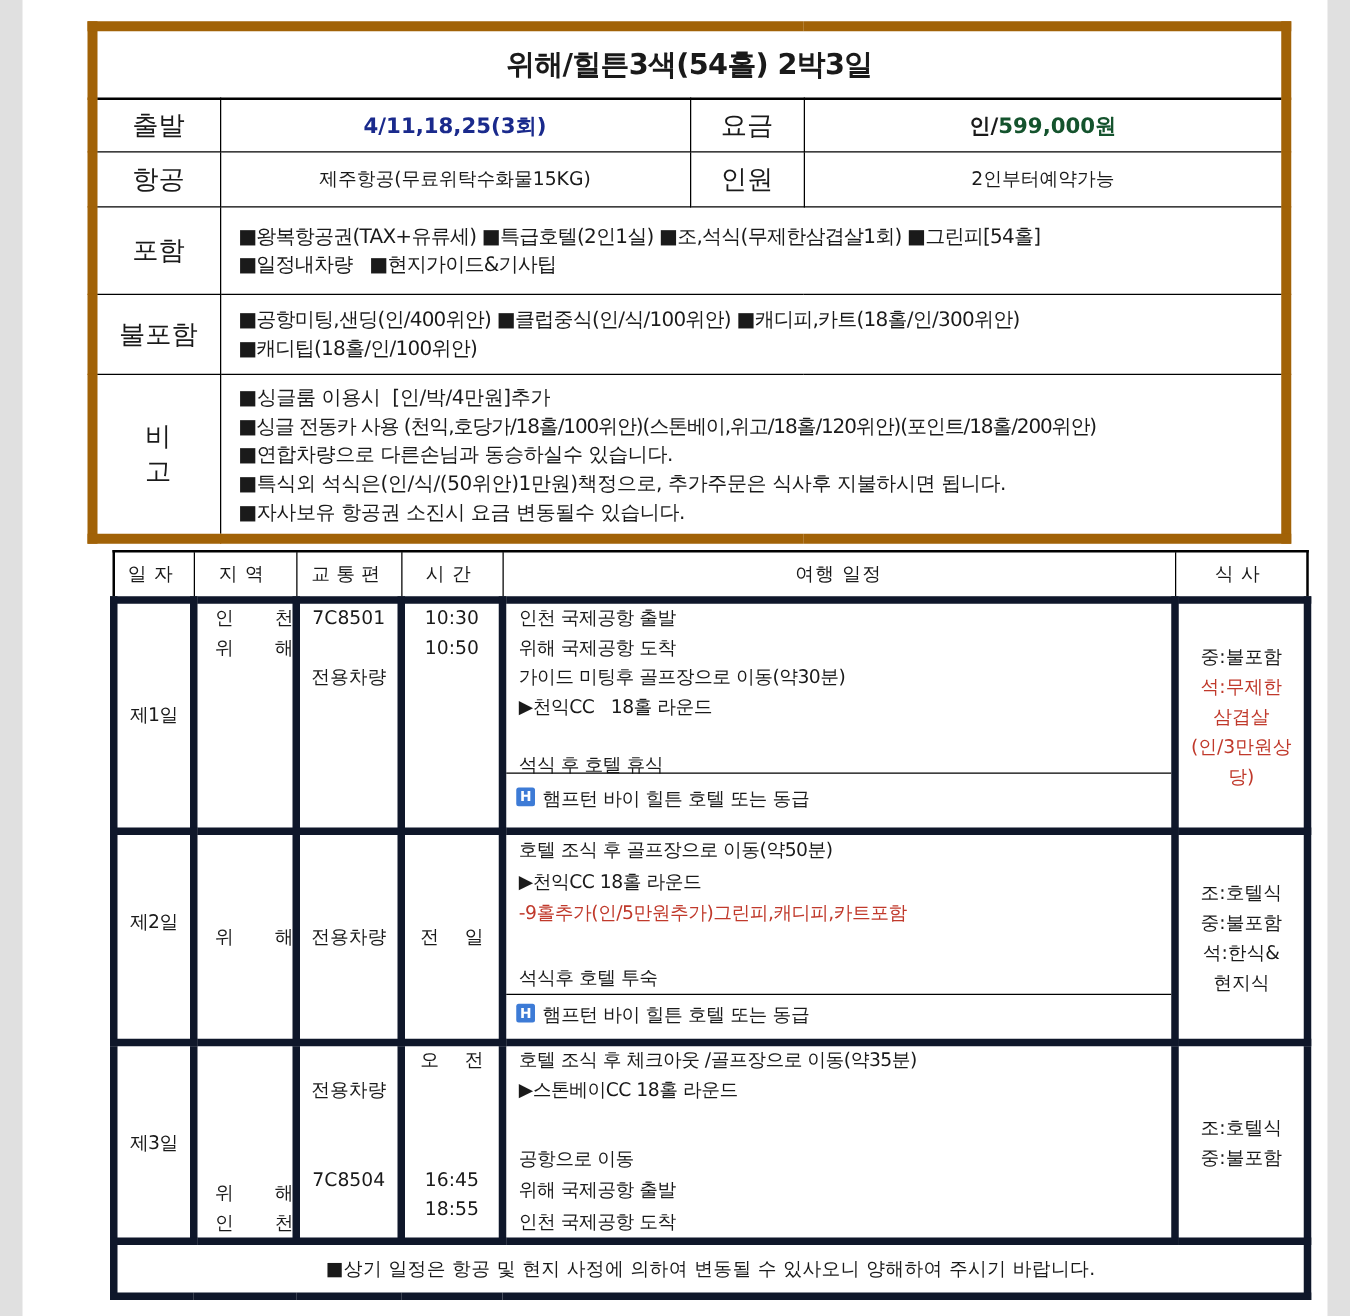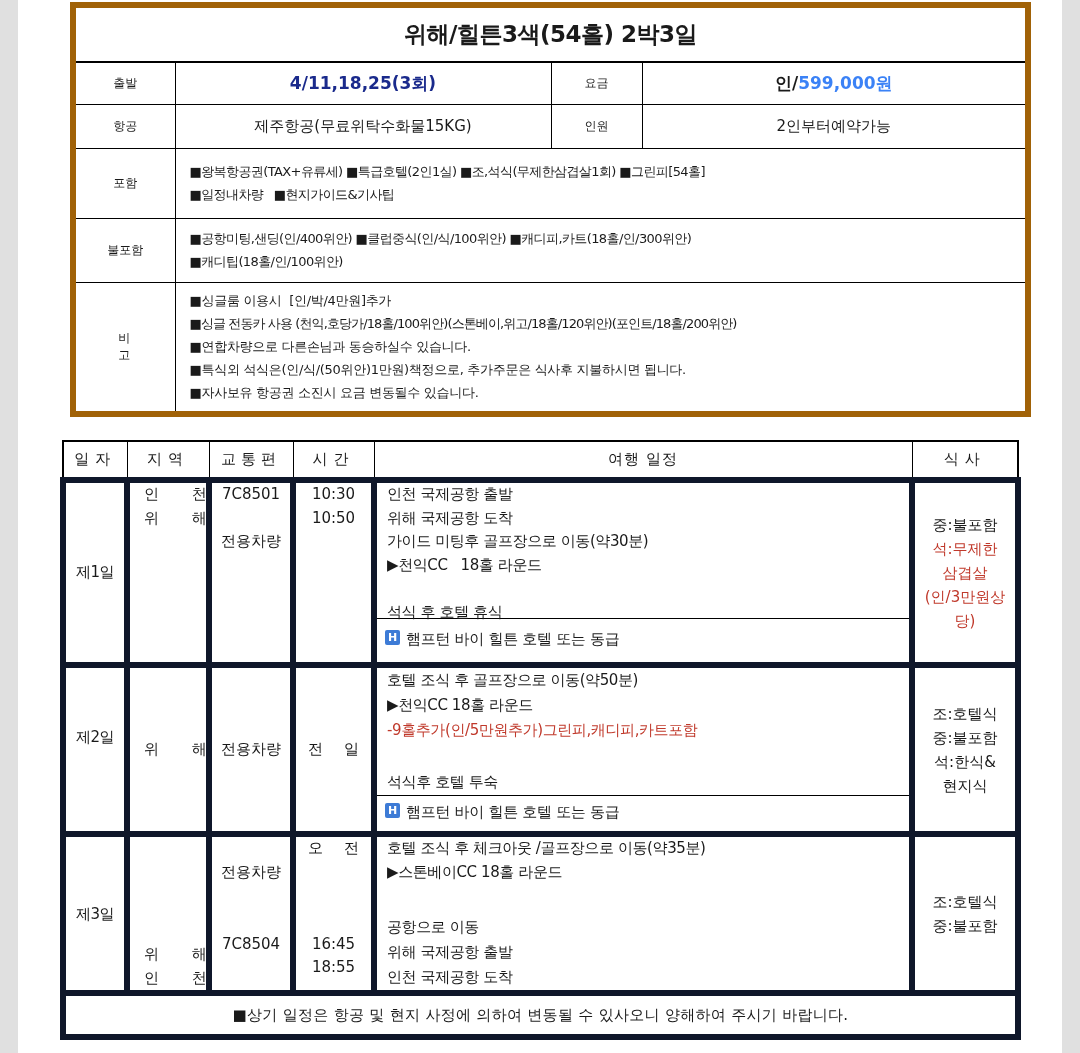--- a/index.html
+++ b/index.html
@@ -9,32 +9,32 @@
     font-family:"DejaVu Sans", "Liberation Sans", sans-serif;
     color:#1a1a1a;
   }
   .side-left { position:absolute; left:0; top:0; width:18px; height:1053px; background:#e0e0e0; }
   .side-right { position:absolute; left:1062px; top:0; width:18px; height:1053px; background:#e0e0e0; }
 
   table { border-collapse:collapse; position:absolute; table-layout:fixed; }
   td, th { padding:0; }
 
   
-  #info { left:70px; top:2px; width:955px; border:6px solid #a16207; }
+  #info { left:70px; top:17px; width:955px; border:8px solid #a16207; }
   #info td { border:1px solid #000; text-align:center; vertical-align:middle; font-size:15px; }
   #info .title { height:53px; font-size:23px; font-weight:bold; letter-spacing:-0.5px; border-bottom:2px solid #000; }
-  #info .lbl { font-size:12px; }
+  #info .lbl { font-size:21px; }
   #info .date { color:#1a2a8c; font-weight:bold; font-size:17px; }
   #info .price { font-weight:bold; font-size:17px; }
-  #info .price .red { color:#3b82f6; }
-  #info .left { text-align:left; padding:0 0 0 14px; line-height:23px; font-size:13px; letter-spacing:-0.6px; }
+  #info .price .red { color:#14532d; }
+  #info .left { text-align:left; padding:0 0 0 14px; line-height:23px; font-size:16px; letter-spacing:-0.6px; }
   #info .remarks-label { letter-spacing:40px; padding-left:38px; }
 
   
-  #sched { left:60px; top:440px; width:955px; border:2px solid #000; }
+  #sched { left:88px; top:440px; width:955px; border:2px solid #000; }
   #sched th { border:1px solid #000; font-weight:normal; font-size:15px; height:35px; border-bottom:2px solid #000; letter-spacing:6px; }
   #sched td { border:6px solid #0f172a; font-size:15px; vertical-align:top; }
   #sched .daylbl { text-align:center; vertical-align:middle; letter-spacing:-0.5px; }
   .line { height:23.5px; line-height:23.5px; white-space:nowrap; }
   .c { text-align:center; }
   .spaced { letter-spacing:14px; padding-left:14px; }
   .plan { padding-left:10px; }
   .plan .line { letter-spacing:-0.4px; }
   .red { color:#c0392b; }
   .hotel-row { border-top:1px solid #000; height:43px; line-height:40px; padding-left:8px; white-space:nowrap; letter-spacing:-0.3px; }

